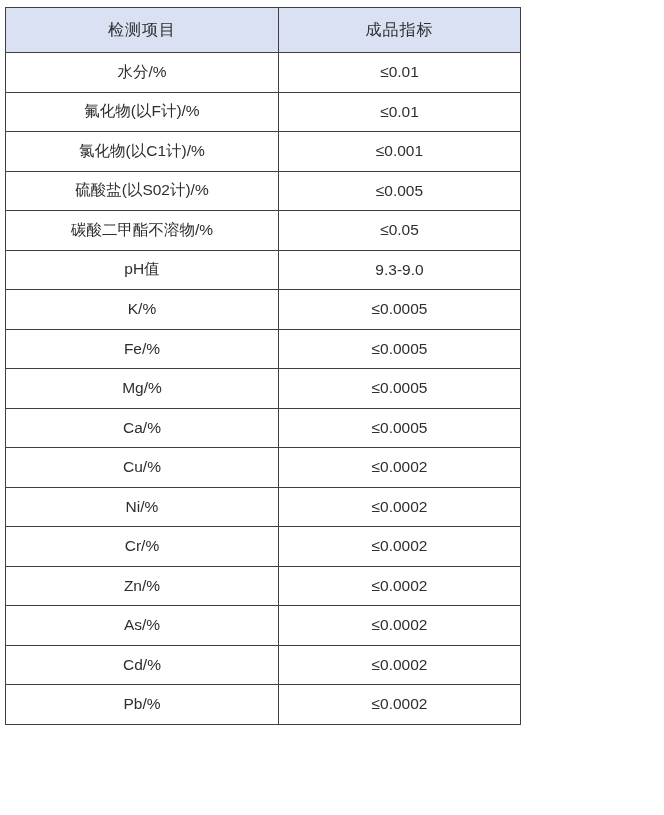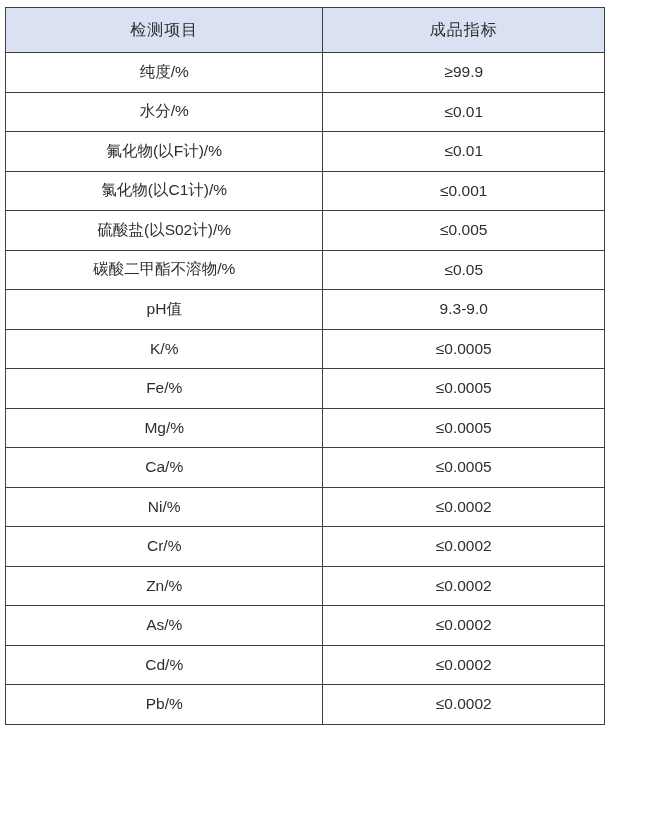--- a/index.html
+++ b/index.html
@@ -9,21 +9,21 @@
   }
   body {
     width: 664px;
     height: 815px;
     font-family: "Liberation Sans", "DejaVu Sans", sans-serif;
     overflow: hidden;
   }
   table.spec-table {
     border-collapse: collapse;
     table-layout: fixed;
-    width: 600px;
+    width: 516px;
     margin: 7px 0 0 5px;
   }
   table.spec-table col.col-item  { width: 53%; }
   table.spec-table col.col-value { width: 47%; }
   table.spec-table th,
   table.spec-table td {
     border: 1.5px solid #3f3f3f;
     text-align: center;
     vertical-align: middle;
     color: #2e2e2e;
@@ -51,24 +51,20 @@
     <col class="col-value">
   </colgroup>
   <thead>
     <tr>
       <th>检测项目</th>
       <th>成品指标</th>
     </tr>
   </thead>
   <tbody>
       <tr>
-        <td>纯度/%</td>
-        <td>≥99.9</td>
-      </tr>
-      <tr>
         <td>水分/%</td>
         <td>≤0.01</td>
       </tr>
       <tr>
         <td>氟化物(以F计)/%</td>
         <td>≤0.01</td>
       </tr>
       <tr>
         <td>氯化物(以C1计)/%</td>
         <td>≤0.001</td>
@@ -95,20 +91,24 @@
       </tr>
       <tr>
         <td>Mg/%</td>
         <td>≤0.0005</td>
       </tr>
       <tr>
         <td>Ca/%</td>
         <td>≤0.0005</td>
       </tr>
       <tr>
+        <td>Cu/%</td>
+        <td>≤0.0002</td>
+      </tr>
+      <tr>
         <td>Ni/%</td>
         <td>≤0.0002</td>
       </tr>
       <tr>
         <td>Cr/%</td>
         <td>≤0.0002</td>
       </tr>
       <tr>
         <td>Zn/%</td>
         <td>≤0.0002</td>

